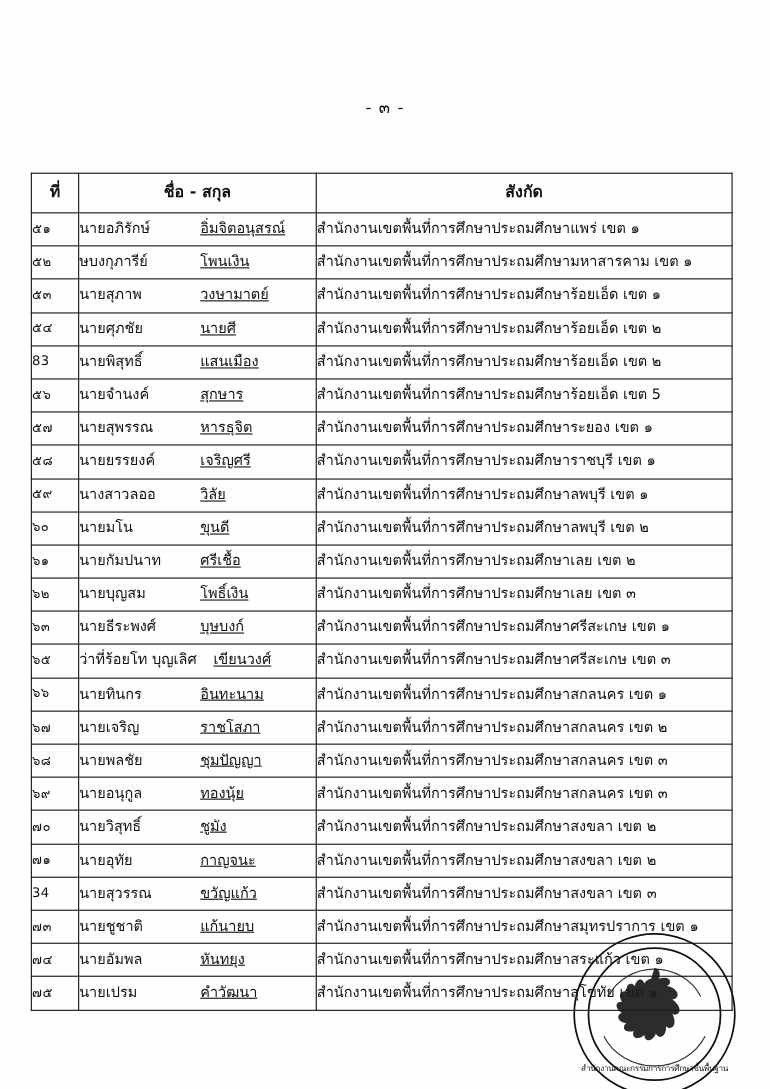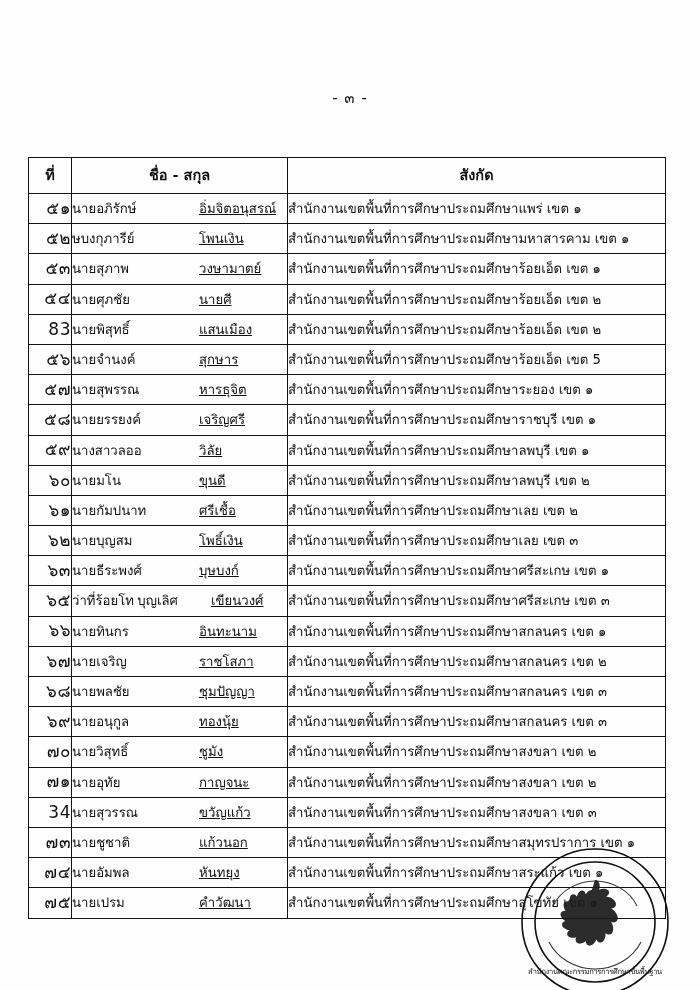--- a/index.html
+++ b/index.html
@@ -59,41 +59,39 @@
   }
 
   .doc-table thead th {
     height: 35px;
     text-align: center;
     font-weight: 700;
     font-size: 14.5px;
   }
 
   .cell-no {
-    text-align: right;
-    font-size: 17px;
+    text-align: left;
+    font-size: 12px;
     letter-spacing: 0.5px;
   }
   .cell-name {
     padding-left: 5px;
     padding-right: 4px;
   }
   .name-inner {
     display: flex;
     align-items: center;
-    gap: 17px;
   }
   .given {
     flex: 0 0 110px;
     white-space: nowrap;
     overflow: visible;
   }
   .given.wide {
     flex: 0 0 122px;
-    font-family: Liberation Serif, serif;
   }
   .family {
     flex: 1 1 auto;
     white-space: nowrap;
     text-decoration: underline;
   }
   .cell-org {
     padding-left: 5px;
     white-space: nowrap;
   }
@@ -338,21 +336,21 @@
               <span class="family">ขวัญแก้ว</span>
             </div>
           </td>
           <td class="cell-org">สำนักงานเขตพื้นที่การศึกษาประถมศึกษาสงขลา เขต ๓</td>
         </tr>
         <tr>
           <td class="cell-no">๗๓</td>
           <td class="cell-name">
             <div class="name-inner">
               <span class="given">นายชูชาติ</span>
-              <span class="family">แก้วนอก</span>
+              <span class="family">แก้นายบ</span>
             </div>
           </td>
           <td class="cell-org">สำนักงานเขตพื้นที่การศึกษาประถมศึกษาสมุทรปราการ เขต ๑</td>
         </tr>
         <tr>
           <td class="cell-no">๗๔</td>
           <td class="cell-name">
             <div class="name-inner">
               <span class="given">นายอัมพล</span>
               <span class="family">หันทยุง</span>

